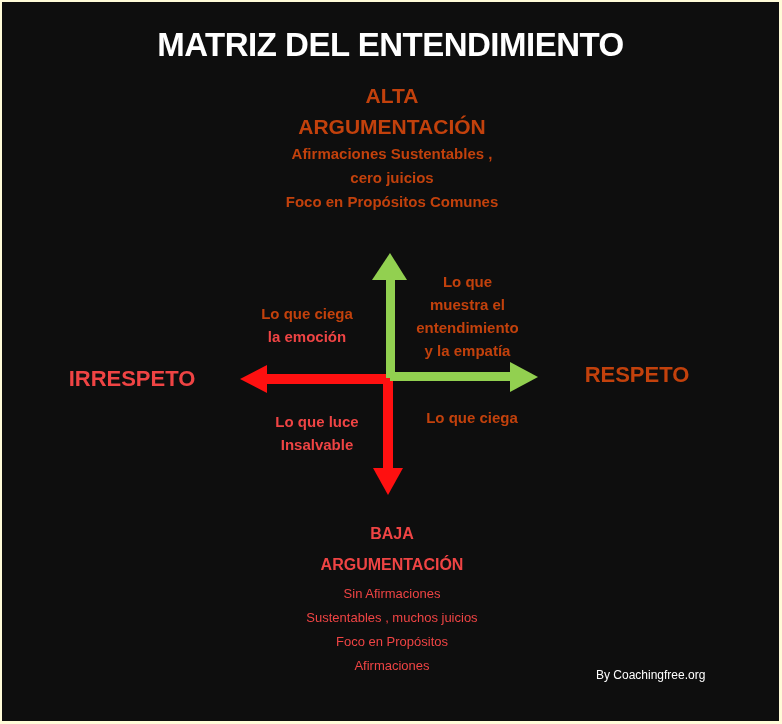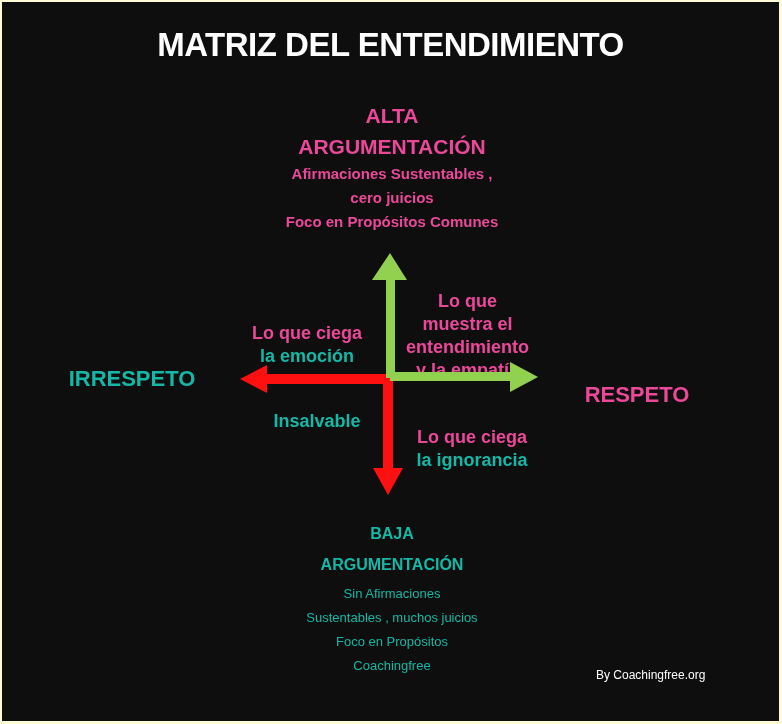--- a/index.html
+++ b/index.html
@@ -13,29 +13,29 @@
     .canvas {
       position: absolute; left: 2px; top: 2px;
       width: 777px; height: 719px;
       background: #0e0e0e;
     }
     .t { position: absolute; text-align: center; font-weight: bold; white-space: nowrap; }
     .title {
       left: 0; width: 777px; top: 24px;
       color: #ffffff; font-size: 33px; letter-spacing: -0.5px;
     }
-    .green { color: #ec4899; margin-top: 20px; }
-    .red { color: #14b8a6; }
+    .green { color: #c2410c; }
+    .red { color: #ef4444; }
     .hi-head { left: 240px; width: 300px; top: 78px; font-size: 21px; line-height: 31px; }
     .hi-desc { left: 240px; width: 300px; top: 140px; font-size: 15px; line-height: 24px; }
     .lo-head { left: 240px; width: 300px; top: 516px; font-size: 16px; line-height: 31px; }
     .lo-desc { left: 220px; width: 340px; top: 580px; font-size: 13px; line-height: 24px; font-weight: normal; }
     .axis-left { left: 55px; width: 150px; top: 364px; font-size: 22px; }
     .axis-right { left: 570px; width: 130px; top: 360px; font-size: 22px; }
-    .q { font-size: 18px; line-height: 23px; }
+    .q { font-size: 15px; line-height: 23px; }
     .q-tl { left: 245px; width: 120px; top: 300px; }
     .q-tr { left: 398px; width: 135px; top: 268px; }
     .q-bl { left: 255px; width: 120px; top: 408px; }
     .q-br { left: 405px; width: 130px; top: 404px; }
     .credit {
       position: absolute; left: 594px; top: 662px;
       color: #ffffff; font-size: 12px; line-height: 22px; font-weight: normal;
     }
     svg.arrows { position: absolute; left: 0; top: 0; }
   </style>
@@ -63,25 +63,25 @@
     <div class="green">Lo que ciega</div>
     <div class="red">la emoción</div>
   </div>
   <div class="t q q-tr green">
     <div>Lo que</div>
     <div>muestra el</div>
     <div>entendimiento</div>
     <div>y la empatía</div>
   </div>
   <div class="t q q-bl red">
+    <div>Lo que luce</div>
     <div>Insalvable</div>
   </div>
   <div class="t q q-br">
     <div class="green">Lo que ciega</div>
-    <div class="red">la ignorancia</div>
   </div>
 
   <svg class="arrows" width="777" height="719" viewBox="0 0 777 719">
 
     <g>
       <rect x="262" y="372" width="128" height="10" fill="#ff1010"></rect>
       <polygon points="238,377 265,363 265,391" fill="#ff1010"></polygon>
     </g>
 
     <g>
@@ -101,19 +101,19 @@
   </svg>
 
   <div class="t lo-head red">
     <div>BAJA</div>
     <div>ARGUMENTACIÓN</div>
   </div>
   <div class="t lo-desc red">
     <div>Sin Afirmaciones</div>
     <div>Sustentables , muchos juicios</div>
     <div>Foco  en Propósitos</div>
-    <div>Coachingfree</div>
+    <div>Afirmaciones</div>
   </div>
 
   <div class="credit">
     <div>By Coachingfree.org</div>
   </div>
 </div>
 
 </body></html>

